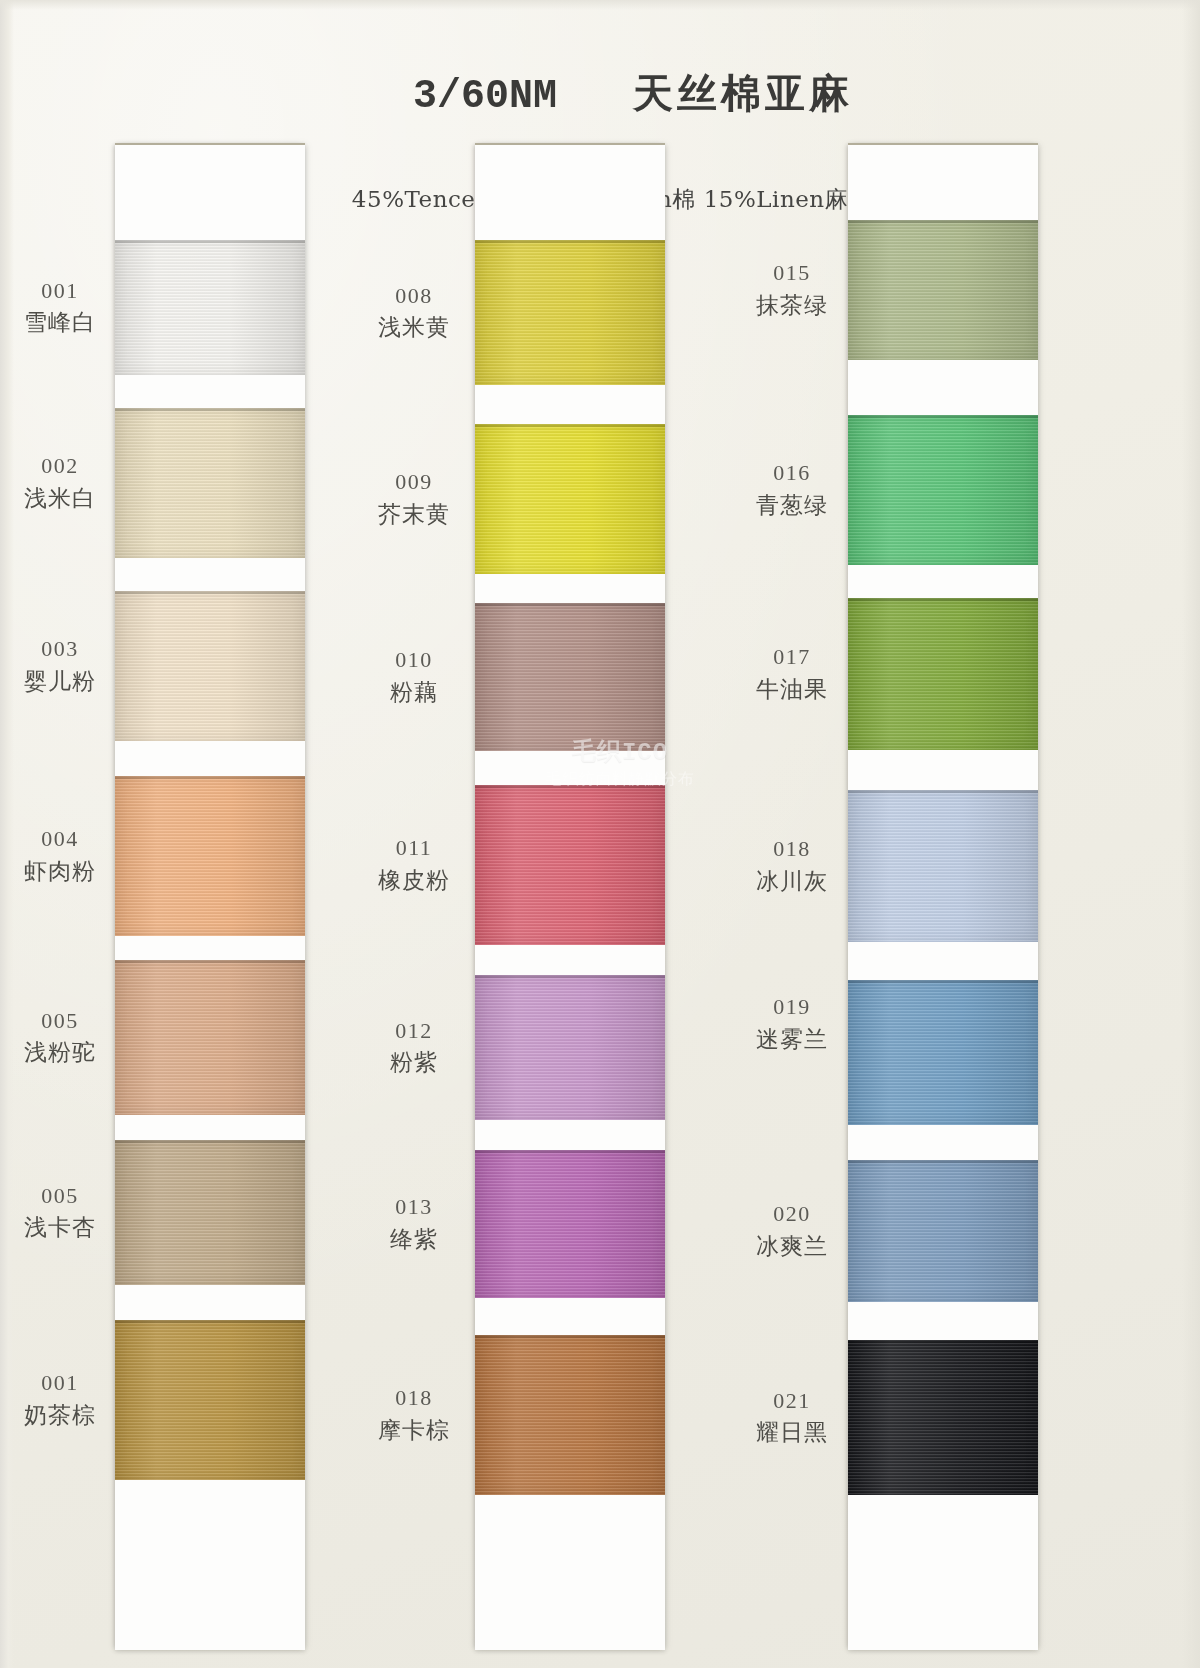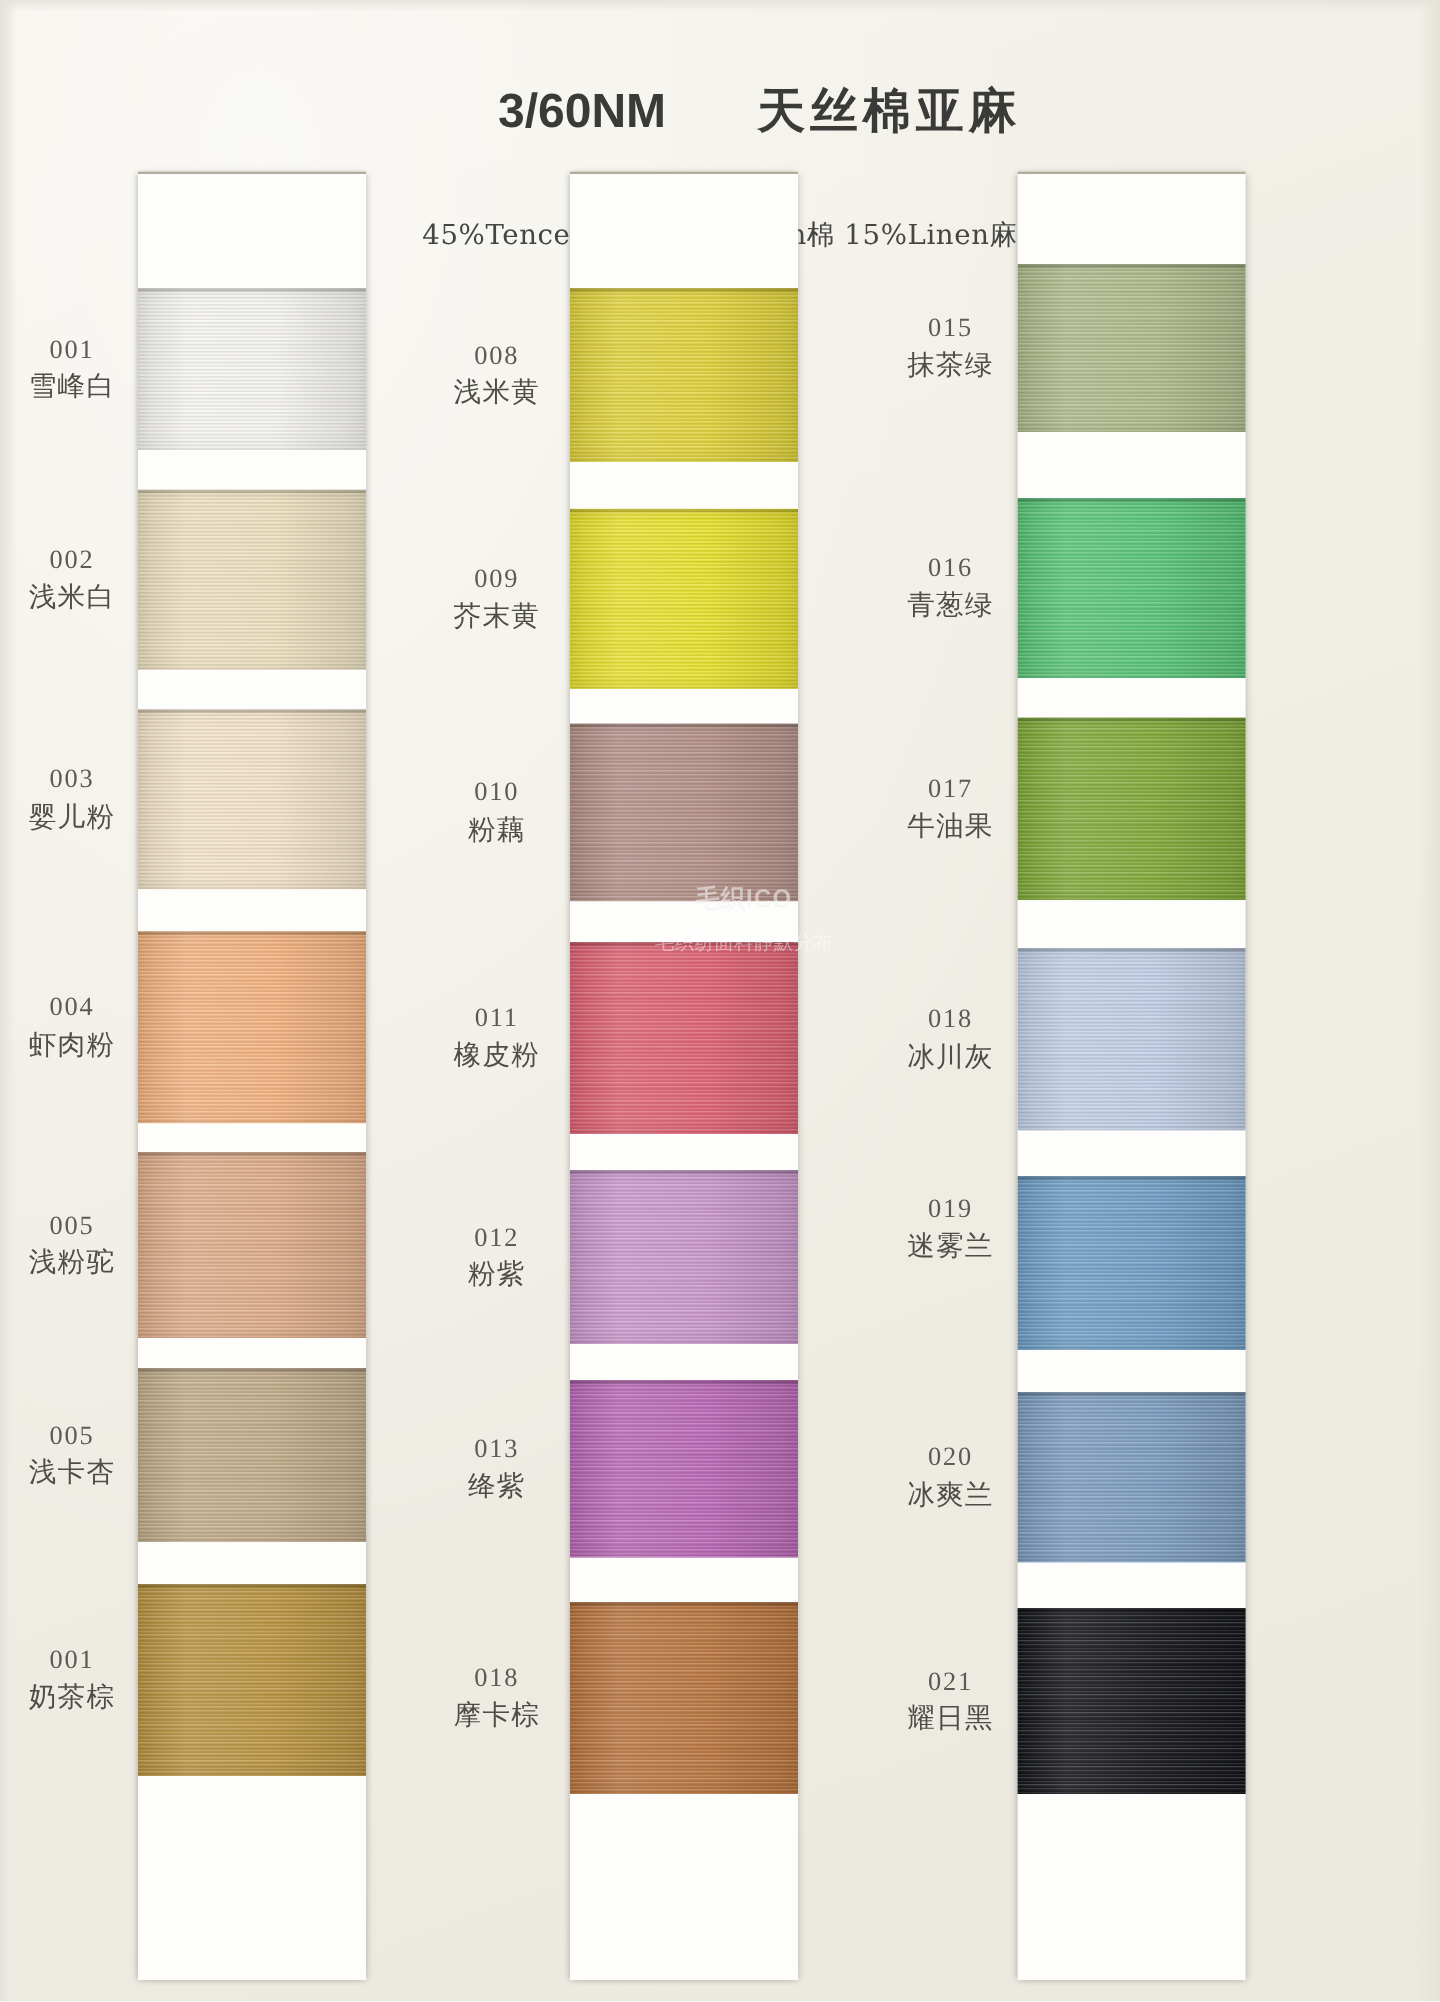--- a/index.html
+++ b/index.html
@@ -53,21 +53,21 @@
   .title-row {
     font-size: 40px;
     letter-spacing: 1px;
     color: #3a3a38;
     line-height: 1.15;
     font-weight: 700;
     white-space: pre;
   }
   .title-code {
     display: inline-block;
-    font-family: Liberation Sans, sans-serif;
+    font-family: Liberation Mono, monospace;
     letter-spacing: 0px;
   }
   .title-name {
     display: inline-block;
     margin-left: 76px;
     font-family: "DejaVu Serif", "Liberation Serif", serif;
     letter-spacing: 4px;
   }
   .subtitle {
     margin-top: 18px;
@@ -179,30 +179,30 @@
     position: absolute;
     left: 545px;
     top: 735px;
     width: 150px;
     text-align: center;
     color: rgba(255,255,255,0.55);
     pointer-events: none;
     user-select: none;
   }
   .watermark .wm-main {
-    font-size: 20px;
+    font-size: 24px;
     font-weight: 700;
     letter-spacing: 1px;
-    font-family: Liberation Sans, sans-serif;
+    font-family: Liberation Mono, monospace;
     text-shadow: 0 1px 1px rgba(0,0,0,0.06);
   }
   .watermark .wm-sub {
     font-size: 16px;
     letter-spacing: 0.5px;
-    margin-top: 14px;
+    margin-top: 2px;
     font-family: "DejaVu Sans", sans-serif;
     color: rgba(255,255,255,0.45);
   }
 </style>
 </head>
 <body>
 
 <div class="card">
 
   <div class="edge-shadow-left"></div>

